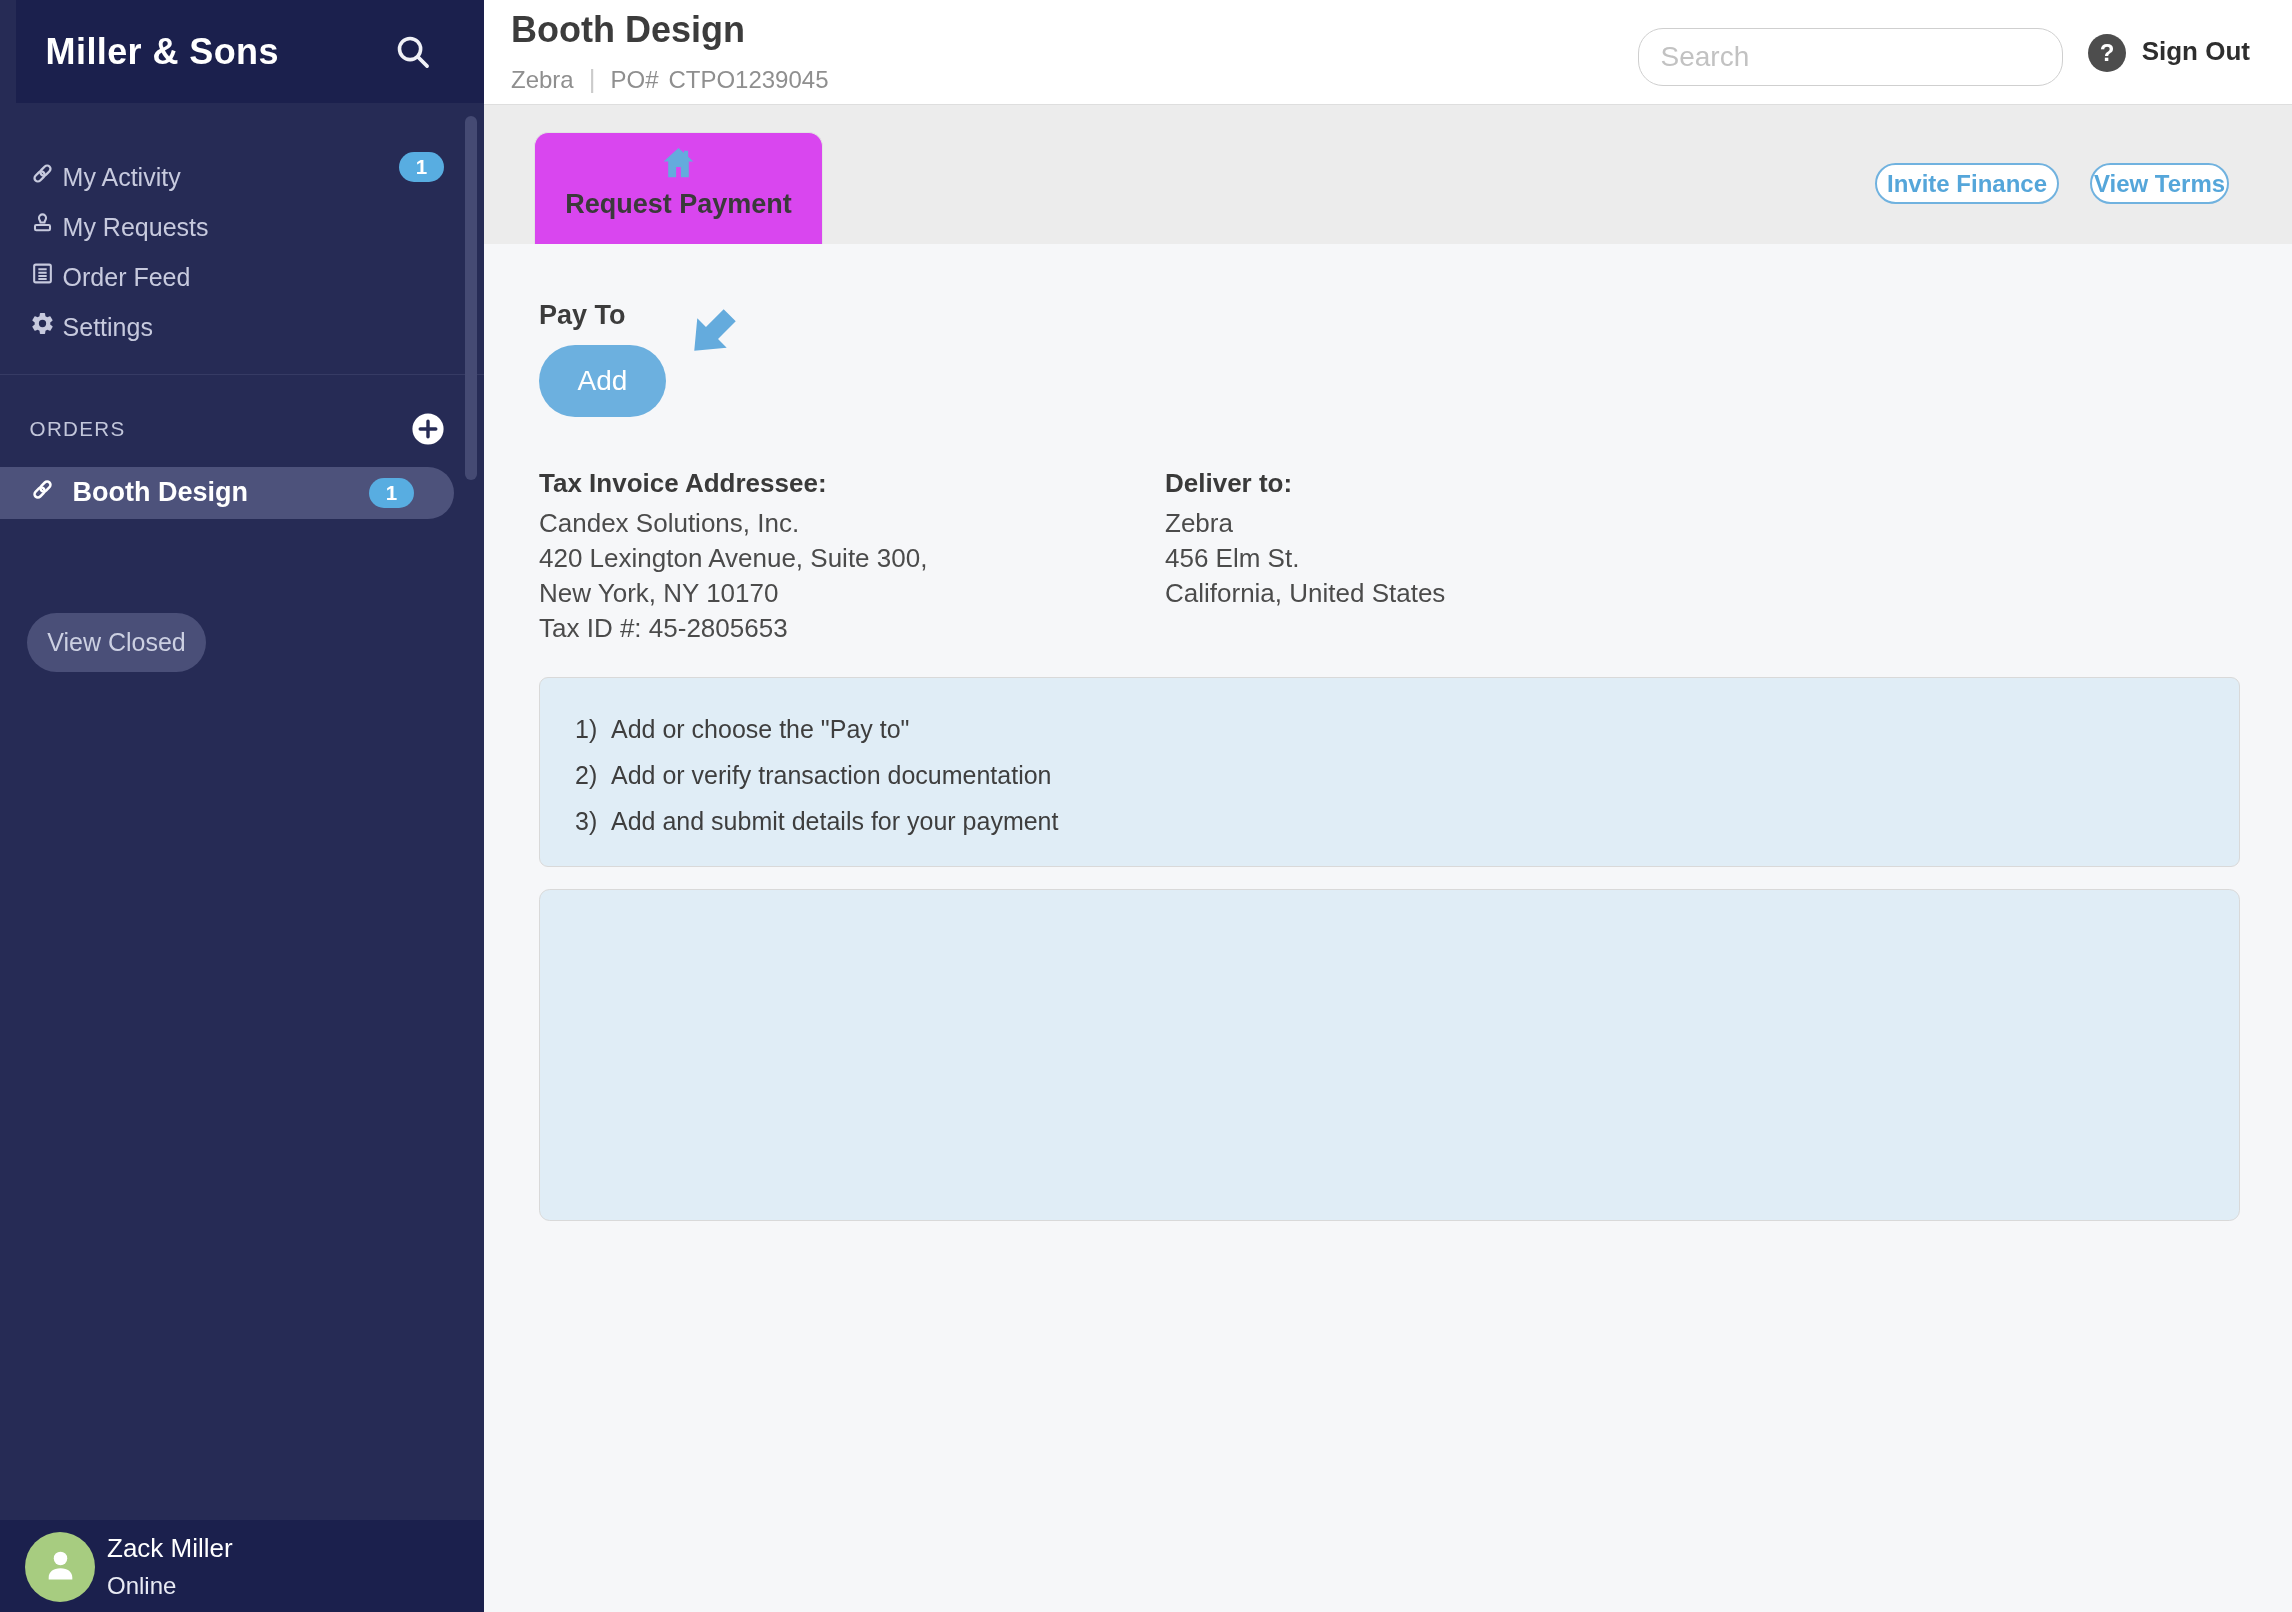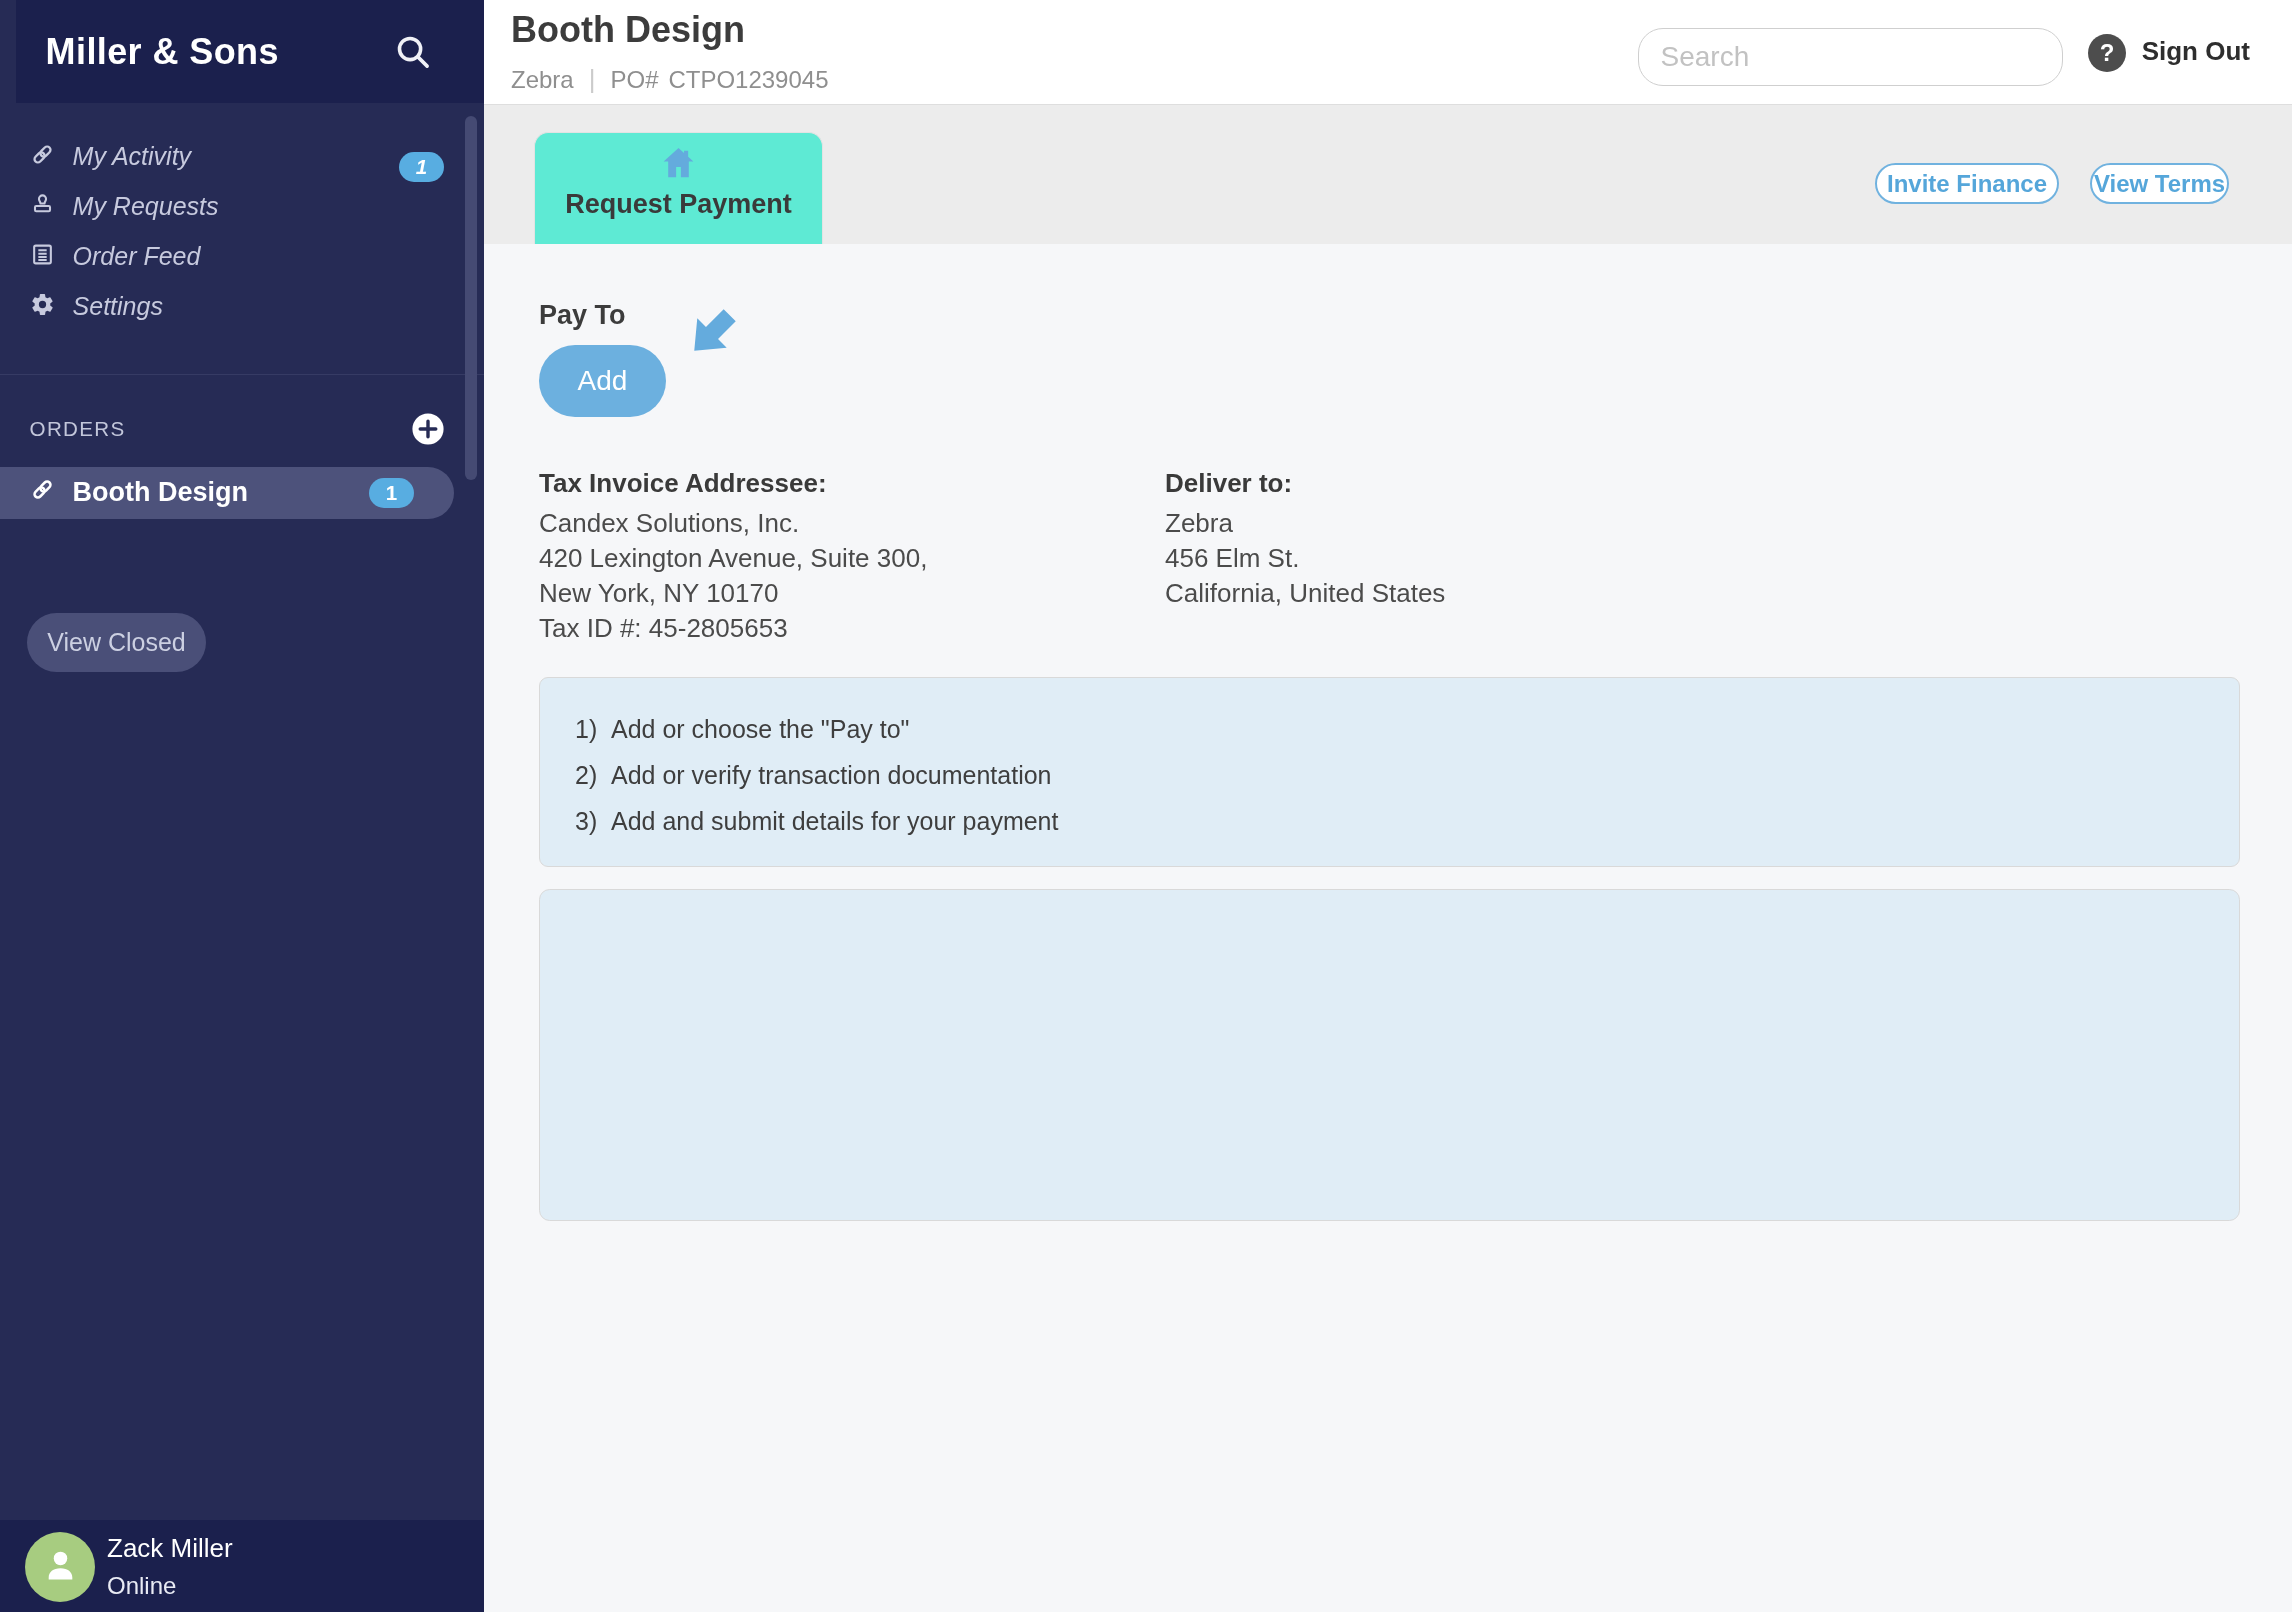--- a/index.html
+++ b/index.html
@@ -8,22 +8,22 @@
 
   
   .sidebar{position:absolute;left:0;top:0;width:484px;height:1612px;background:#262b55;}
   .sidebar-header{position:absolute;left:16px;top:0;width:484px;height:103px;background:#1b204d;
                   display:flex;align-items:center;padding-left:29.6px;box-sizing:border-box;}
   .company{font-size:36px;font-weight:700;color:#ffffff;letter-spacing:0.4px;}
   .sb-search{position:absolute;right:52px;top:32px;width:39px;height:39px;cursor:pointer;}
   .sb-search svg{width:39px;height:39px;}
 
   .nav{position:absolute;left:0;top:142px;width:484px;}
-  .nav-item{height:50px;display:flex;align-items:flex-start;padding-left:29.6px;gap:18px;
-            color:#c7cade;font-size:25px;position:relative;cursor:pointer;font-style:italic;}
+  .nav-item{height:50px;display:flex;align-items:flex-end;padding-left:29.6px;gap:8px;
+            color:#c7cade;font-size:25px;position:relative;cursor:pointer;}
   .nav-item svg{width:25px;height:25px;flex:none;}
   .badge{position:absolute;right:40px;top:50%;transform:translateY(-50%);
          min-width:45px;height:30px;border-radius:15px;background:#58ade1;color:#fff;
          font-size:20.6px;font-weight:700;display:flex;align-items:center;justify-content:center;}
 
   .orders-section{position:absolute;left:0;top:374px;width:484px;border-top:1.8px solid #363b64;}
   .orders-head{margin-top:29px;height:50px;display:flex;align-items:center;
                padding-left:29.6px;position:relative;}
   .orders-title{font-size:20.6px;letter-spacing:1.3px;color:#c2c6da;}
   .plus-btn{position:absolute;right:39px;top:50%;transform:translateY(-50%);
@@ -62,21 +62,21 @@
                  font-family:"Liberation Sans", sans-serif;}
   .header-search::placeholder{color:#c2c2c2;}
   .help-btn{position:absolute;right:167px;top:34px;width:38px;height:38px;border-radius:50%;
             background:#4d4d4d;color:#ffffff;font-size:24px;font-weight:700;
             display:flex;align-items:center;justify-content:center;cursor:pointer;}
   .sign-out{position:absolute;right:43px;top:0;height:103px;display:flex;align-items:center;
             font-size:26px;font-weight:700;color:#2e2e2e;cursor:pointer;}
 
   
   .tab-strip{position:absolute;left:484px;top:105px;width:1809px;height:139px;background:#ececec;}
-  .tab{position:absolute;left:50px;top:27px;width:289px;height:112px;background:#5eead4;
+  .tab{position:absolute;left:50px;top:27px;width:289px;height:112px;background:#d946ef;
        border:1.8px solid #e3e3e3;border-bottom:none;border-radius:14.3px 14.3px 0 0;
        box-sizing:border-box;text-align:center;cursor:pointer;}
   .tab svg{width:41px;height:38px;margin-top:10.7px;}
   .tab-label{font-size:27px;font-weight:700;color:#3a3a3a;margin-top:4.5px;}
   .pill-btn{position:absolute;top:58px;height:41px;border:2.7px solid #70b2df;border-radius:22.4px;
             background:#ffffff;color:#55a6da;font-size:24px;font-weight:700;
             display:flex;align-items:center;justify-content:center;box-sizing:border-box;cursor:pointer;}
   .btn-invite{right:234px;width:184px;}
   .btn-terms{right:64px;width:139px;}
 

